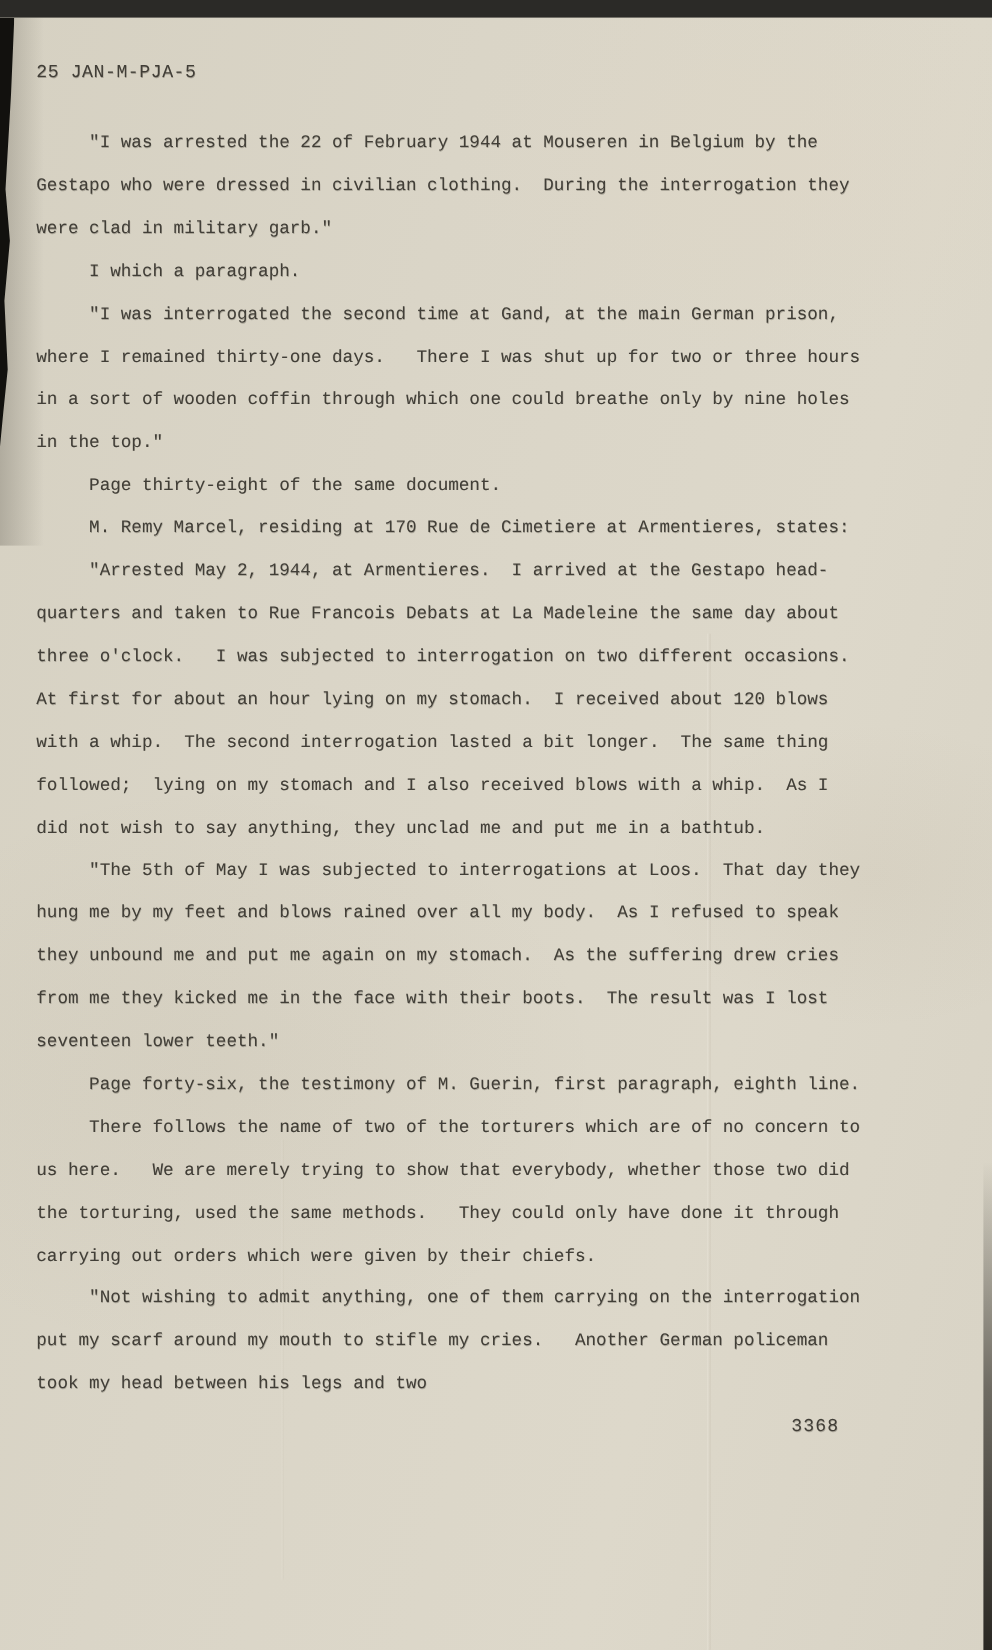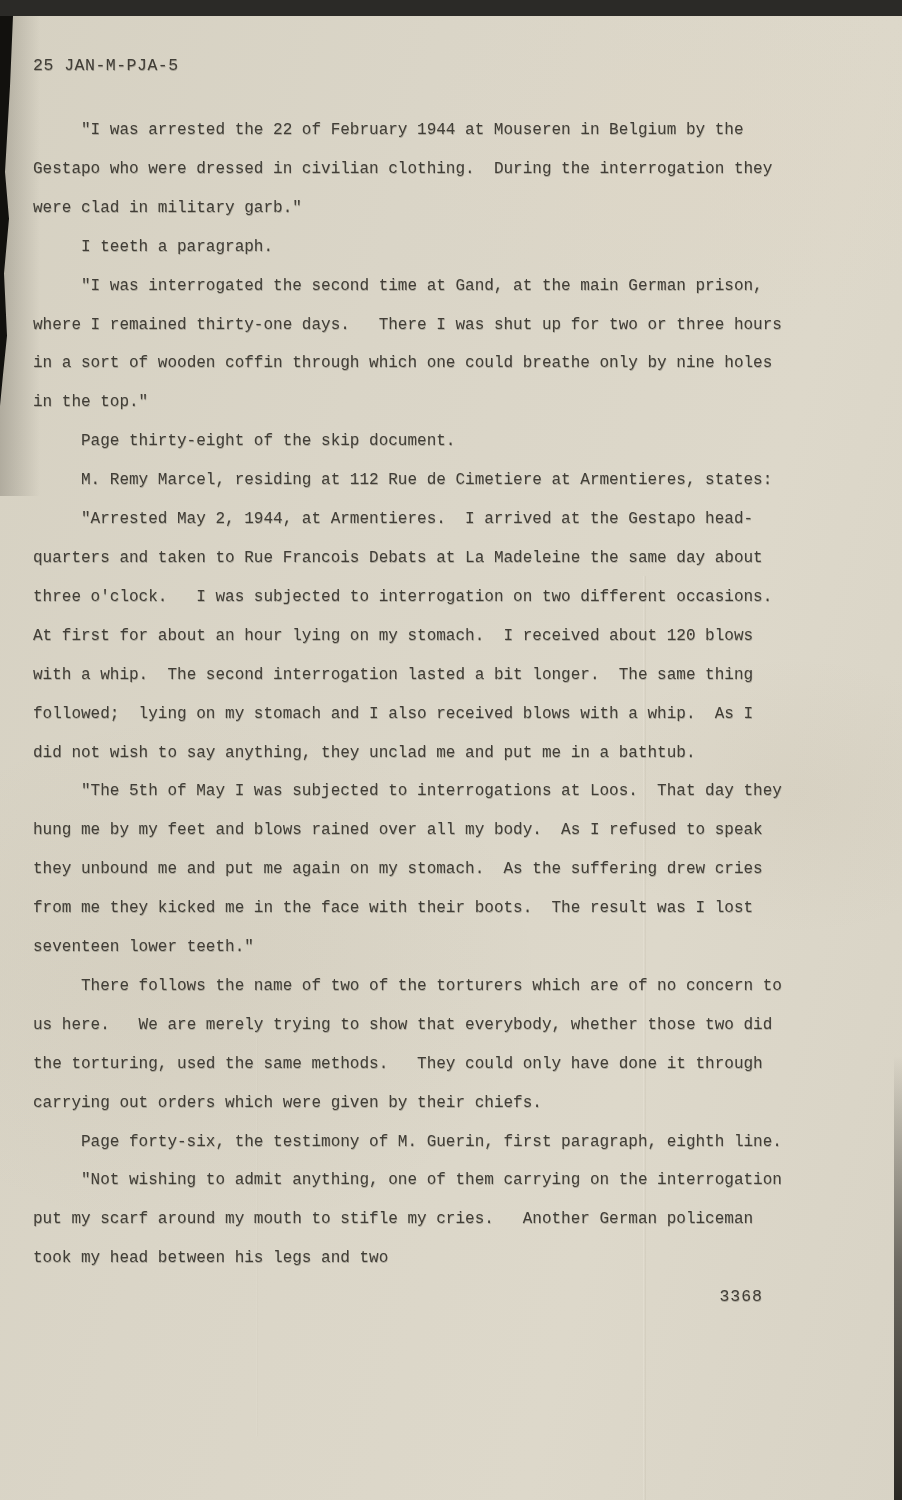--- a/index.html
+++ b/index.html
@@ -106,44 +106,44 @@
   <div class="crease-main"></div>
   <div class="crease-small"></div>
 
   <div class="text-layer">
     <div class="header-code">25 JAN-M-PJA-5</div>
 
     <div class="body-text">
       <p class="para">"I was arrested the 22 of February 1944 at Mouseren in Belgium by the
 Gestapo who were dressed in civilian clothing.  During the interrogation they
 were clad in military garb."</p>
-      <p class="para">I teeth a paragraph.</p>
+      <p class="para">I which a paragraph.</p>
       <p class="para">"I was interrogated the second time at Gand, at the main German prison,
 where I remained thirty-one days.   There I was shut up for two or three hours
 in a sort of wooden coffin through which one could breathe only by nine holes
 in the top."</p>
-      <p class="para">Page thirty-eight of the skip document.</p>
-      <p class="para">M. Remy Marcel, residing at 112 Rue de Cimetiere at Armentieres, states:</p>
+      <p class="para">Page thirty-eight of the same document.</p>
+      <p class="para">M. Remy Marcel, residing at 170 Rue de Cimetiere at Armentieres, states:</p>
       <p class="para">"Arrested May 2, 1944, at Armentieres.  I arrived at the Gestapo head-
 quarters and taken to Rue Francois Debats at La Madeleine the same day about
 three o'clock.   I was subjected to interrogation on two different occasions.
 At first for about an hour lying on my stomach.  I received about 120 blows
 with a whip.  The second interrogation lasted a bit longer.  The same thing
 followed;  lying on my stomach and I also received blows with a whip.  As I
 did not wish to say anything, they unclad me and put me in a bathtub.</p>
       <p class="para">"The 5th of May I was subjected to interrogations at Loos.  That day they
 hung me by my feet and blows rained over all my body.  As I refused to speak
 they unbound me and put me again on my stomach.  As the suffering drew cries
 from me they kicked me in the face with their boots.  The result was I lost
 seventeen lower teeth."</p>
+      <p class="para">Page forty-six, the testimony of M. Guerin, first paragraph, eighth line.</p>
       <p class="para">There follows the name of two of the torturers which are of no concern to
 us here.   We are merely trying to show that everybody, whether those two did
 the torturing, used the same methods.   They could only have done it through
 carrying out orders which were given by their chiefs.</p>
-      <p class="para">Page forty-six, the testimony of M. Guerin, first paragraph, eighth line.</p>
       <p class="para">"Not wishing to admit anything, one of them carrying on the interrogation
 put my scarf around my mouth to stifle my cries.   Another German policeman
 took my head between his legs and two</p>
 
       <div class="page-number">3368</div>
     </div>
   </div>
 
 </div>
 

